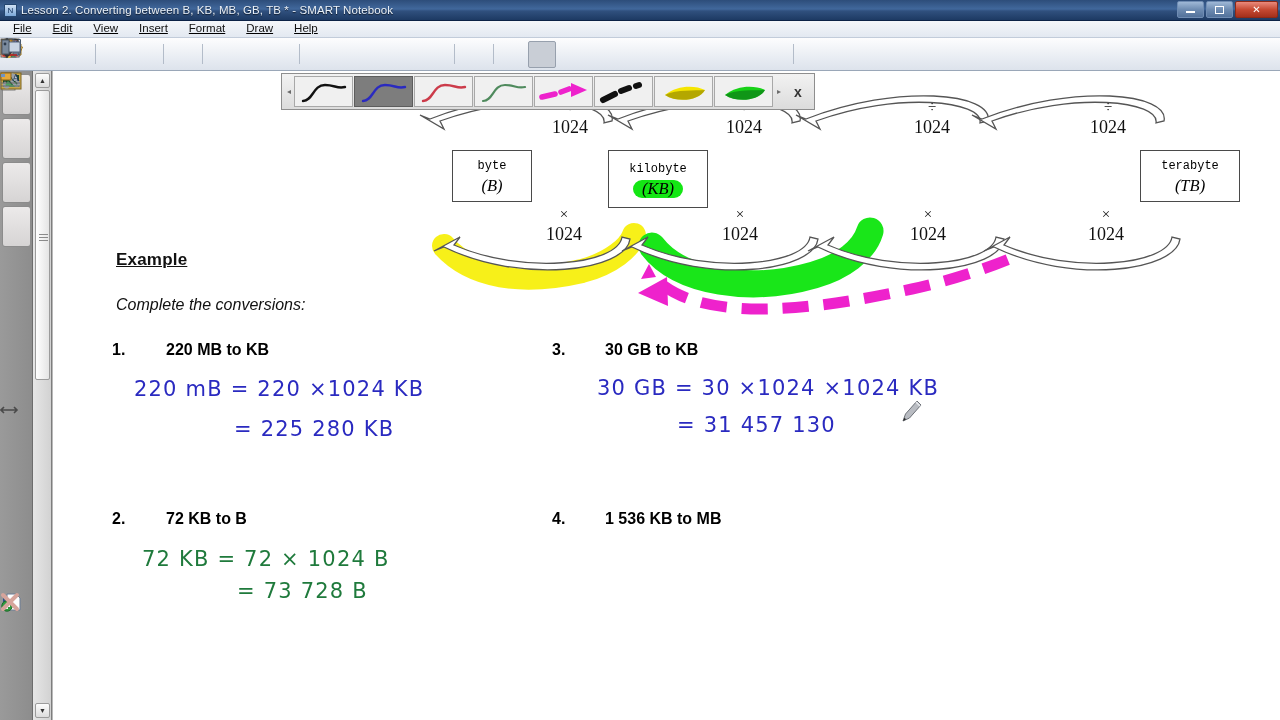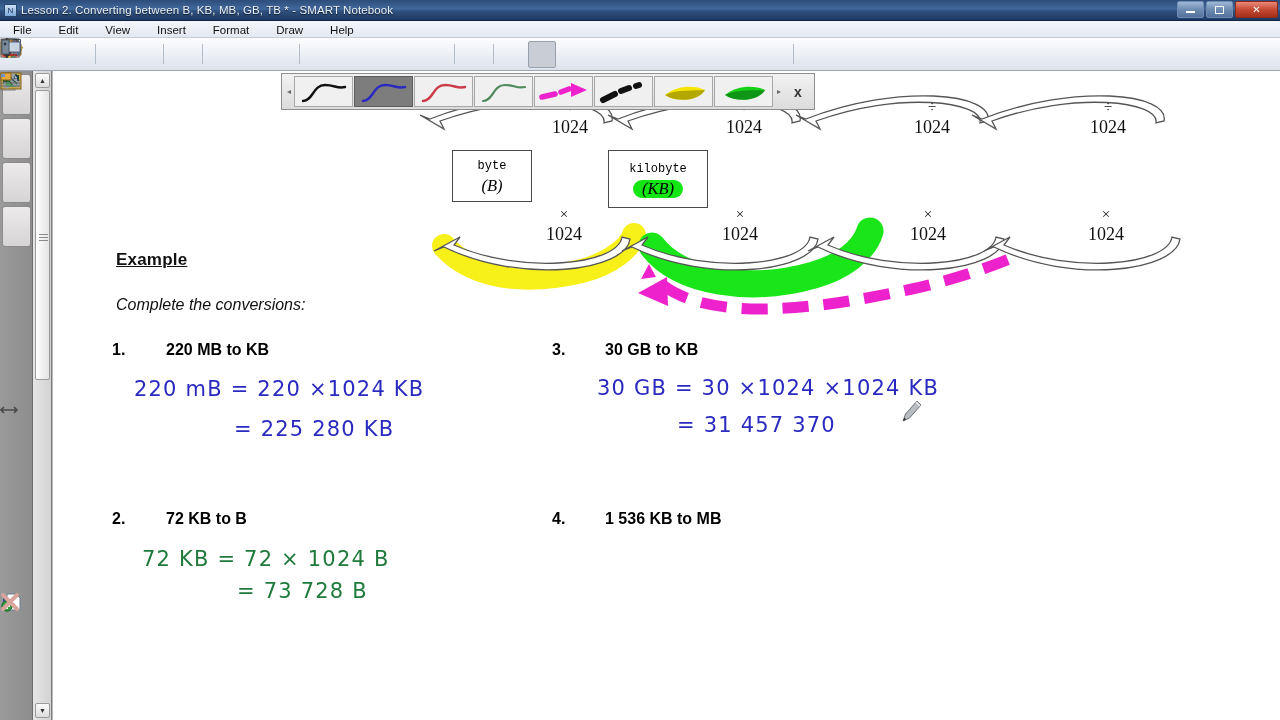--- a/index.html
+++ b/index.html
@@ -36,21 +36,21 @@
   }
   .wb.close{ width:43px; background:linear-gradient(to bottom,#e98a7c 0%,#c64a33 50%,#a4301c 100%); border-color:#8e2a17;}
   .wb .g-min{ display:block;width:9px;height:2px;background:#fff;margin-top:5px;}
   .wb .g-max{ display:block;width:9px;height:8px;border:1.5px solid #fff;}
 
   
   .menubar{
     position:absolute; left:0; top:21px; width:1280px; height:17px;
     background:linear-gradient(to bottom,#f4f6f9,#e3e9f1);
     border-bottom:1px solid #c2ccda;
-    display:flex; align-items:flex-end; padding-left:6px; gap:13px;
+    display:flex; align-items:flex-start; padding-left:6px; gap:7px;text-decoration:underline;
   }
   .menu-item{ font-size:11.5px; color:#111; padding:1px 7px; }
 
   
   .toolbar{
     position:absolute; left:0; top:38px; width:1280px; height:33px;
     background:linear-gradient(to bottom,#fdfdfe,#e9edf3 60%,#dde3ec);
     border-bottom:1px solid #9aa7b8;
     display:flex; align-items:center; padding-left:4px; gap:1px;
   }
@@ -510,20 +510,26 @@
     <div class="unit-box" style="left:556px; top:79px; width:100px; height:58px;">
       <span class="unit-name">kilobyte</span>
       <span class="abbr-wrap">
         <span class="hl-pill"></span>
         <span class="unit-abbr">(KB)</span>
       </span>
     </div>
 
 
 
+    <div class="unit-box" style="left:1088px; top:79px; width:100px; height:52px;">
+      <span class="unit-name">terabyte</span>
+      <span class="abbr-wrap">
+        <span class="unit-abbr">(TB)</span>
+      </span>
+    </div>
 
     <div class="op-lbl" style="left:478px; top:29px; width:80px;">
       <span class="op-sym">÷</span>
       <span class="op-num">1024</span>
     </div>
     <div class="op-lbl" style="left:652px; top:29px; width:80px;">
       <span class="op-sym">÷</span>
       <span class="op-num">1024</span>
     </div>
     <div class="op-lbl" style="left:840px; top:29px; width:80px;">
@@ -561,21 +567,21 @@
     <div class="hand blue" style="left:182px; top:346px;">= 225 280 KB</div>
 
     <div class="q-num" style="left:60px; top:439px;">2.</div>
     <div class="q-txt" style="left:114px; top:439px;">72 KB to B</div>
     <div class="hand green" style="left:90px; top:476px;">72 KB = 72 × 1024 B</div>
     <div class="hand green" style="left:185px; top:508px;">= 73 728 B</div>
 
     <div class="q-num" style="left:500px; top:270px;">3.</div>
     <div class="q-txt" style="left:553px; top:270px;">30 GB to KB</div>
     <div class="hand blue" style="left:545px; top:305px;">30 GB = 30 ×1024 ×1024 KB</div>
-    <div class="hand blue" style="left:625px; top:342px;">= 31 457 370</div>
+    <div class="hand blue" style="left:625px; top:342px;">= 31 457 130</div>
 
     <div class="q-num" style="left:500px; top:439px;">4.</div>
     <div class="q-txt" style="left:553px; top:439px;">1 536 KB to MB</div>
 
     <div style="position:absolute; left:848px; top:328px;">
       <svg width="24" height="26">
         <path d="M3 22 L5.5 15 L17 2 L21 6 L9.5 19 Z" fill="#b9bcc2" stroke="#6d7178"></path>
         <path d="M3 22 L6 20.6 L4.6 18.6 Z" fill="#2b2b2b"></path>
         <path d="M16 3 L20 7" stroke="#e8eaee" stroke-width="1.6"></path>
       </svg>

